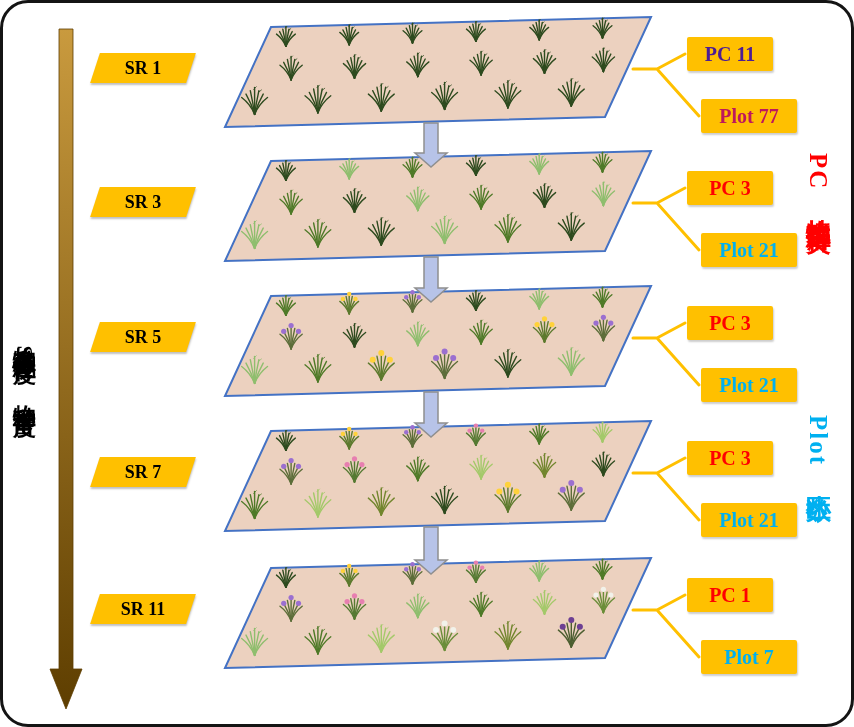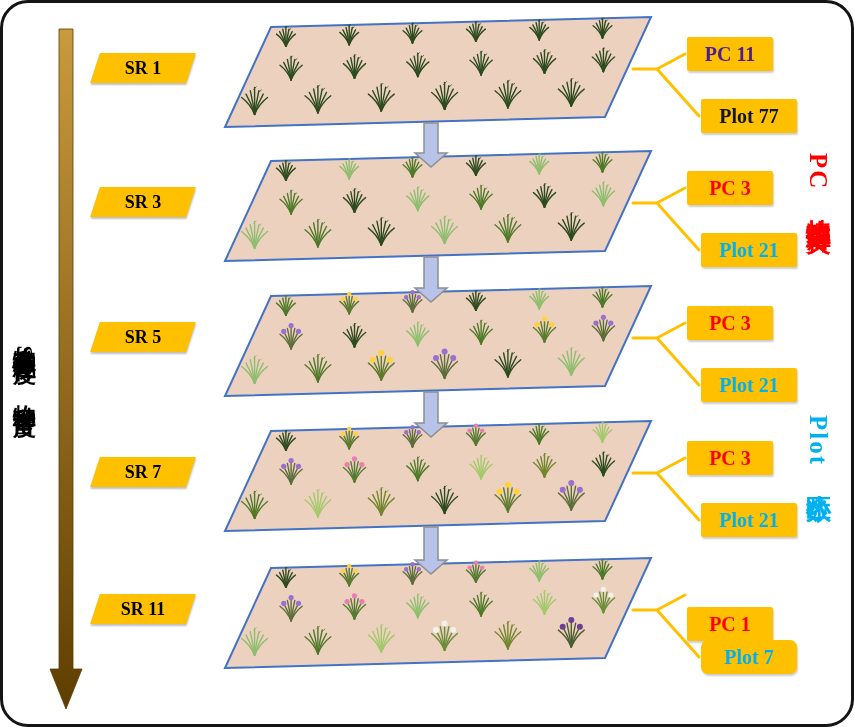--- a/index.html
+++ b/index.html
@@ -1012,21 +1012,21 @@
   <div class="legend-pc" style="color: rgb(255, 0, 0);">PC 植物群落种类</div>
   <div class="legend-plot" style="color: rgb(0, 176, 240);">Plot 小区数</div>
   <div id="tiers">
   <div class="sr-badge" style="left: 92px; top: 50px; background: rgb(255, 192, 0);">
     <span class="sr-text">SR 1</span>
   </div>
   <div class="pc-box" style="left: 684px; top: 34px; background: rgb(255, 192, 0);">
     <span class="pc-text" style="color: #4c1d95;">PC 11</span>
   </div>
   <div class="plot-box" style="left: 698px; top: 96px; background: rgb(255, 192, 0);">
-    <span class="plot-text" style="color: #0f172a;">Plot 77</span>
+    <span class="plot-text" style="color: #be185d;">Plot 77</span>
   </div>
 
   <div class="sr-badge" style="left: 92px; top: 184px; background: rgb(255, 192, 0);">
     <span class="sr-text">SR 3</span>
   </div>
   <div class="pc-box" style="left: 684px; top: 168px; background: rgb(255, 192, 0);">
     <span class="pc-text" style="color: rgb(255, 0, 0);">PC 3</span>
   </div>
   <div class="plot-box" style="left: 698px; top: 230px; background: rgb(255, 192, 0);">
     <span class="plot-text" style="color: rgb(0, 176, 240);">Plot 21</span>
@@ -1048,20 +1048,20 @@
   <div class="pc-box" style="left: 684px; top: 438px; background: rgb(255, 192, 0);">
     <span class="pc-text" style="color: rgb(255, 0, 0);">PC 3</span>
   </div>
   <div class="plot-box" style="left: 698px; top: 500px; background: rgb(255, 192, 0);">
     <span class="plot-text" style="color: rgb(0, 176, 240);">Plot 21</span>
   </div>
 
   <div class="sr-badge" style="left: 92px; top: 591px; background: rgb(255, 192, 0);">
     <span class="sr-text">SR 11</span>
   </div>
-  <div class="pc-box" style="left: 684px; top: 604px; background: rgb(255, 192, 0);">
+  <div class="pc-box" style="left: 684px; top: 575px; background: rgb(255, 192, 0);">
     <span class="pc-text" style="color: rgb(255, 0, 0);">PC 1</span>
   </div>
-  <div class="plot-box" style="left: 698px; top: 637px; background: rgb(255, 192, 0); border-radius: 7px;">
+  <div class="plot-box" style="left: 698px; top: 637px; background: rgb(255, 192, 0);">
     <span class="plot-text" style="color: rgb(0, 176, 240);">Plot 7</span>
   </div>
 </div>
 </div>
 
 </body></html>

